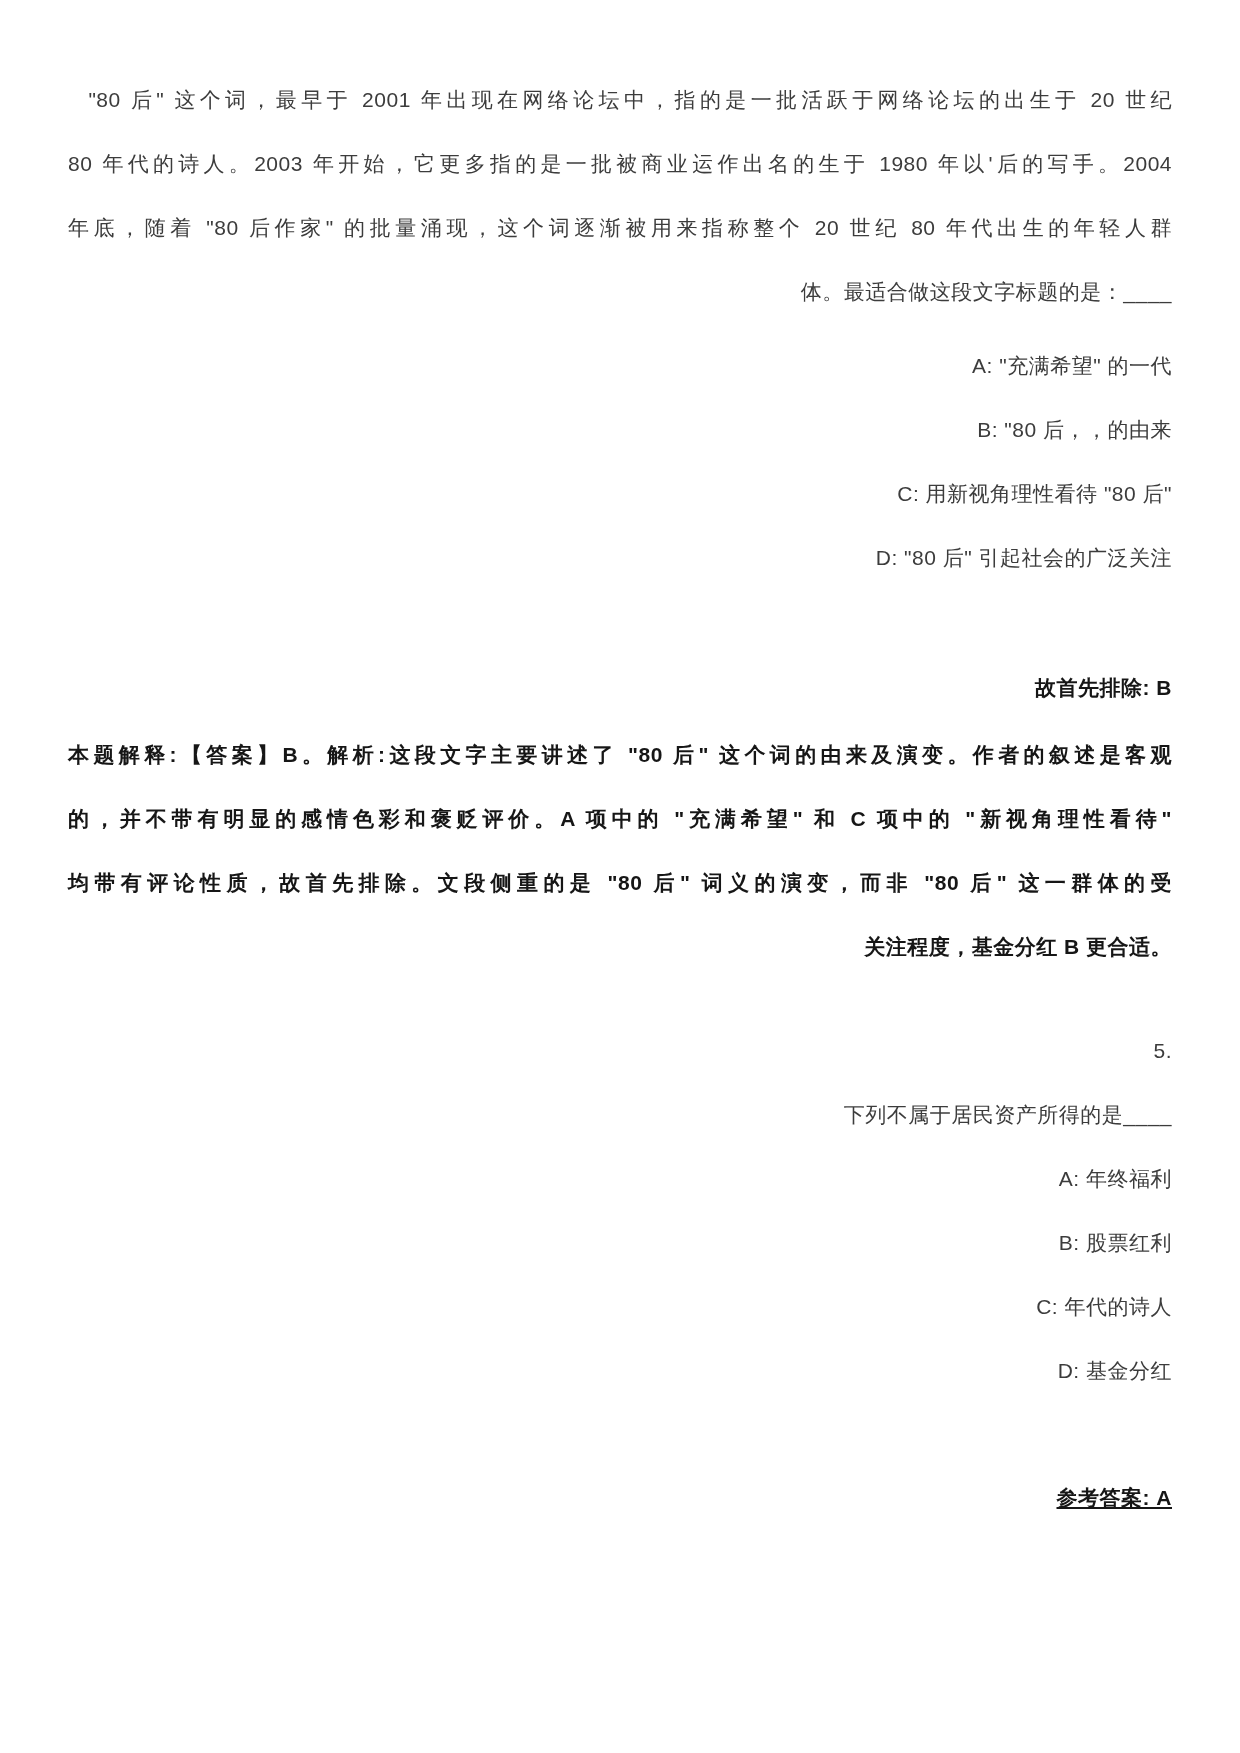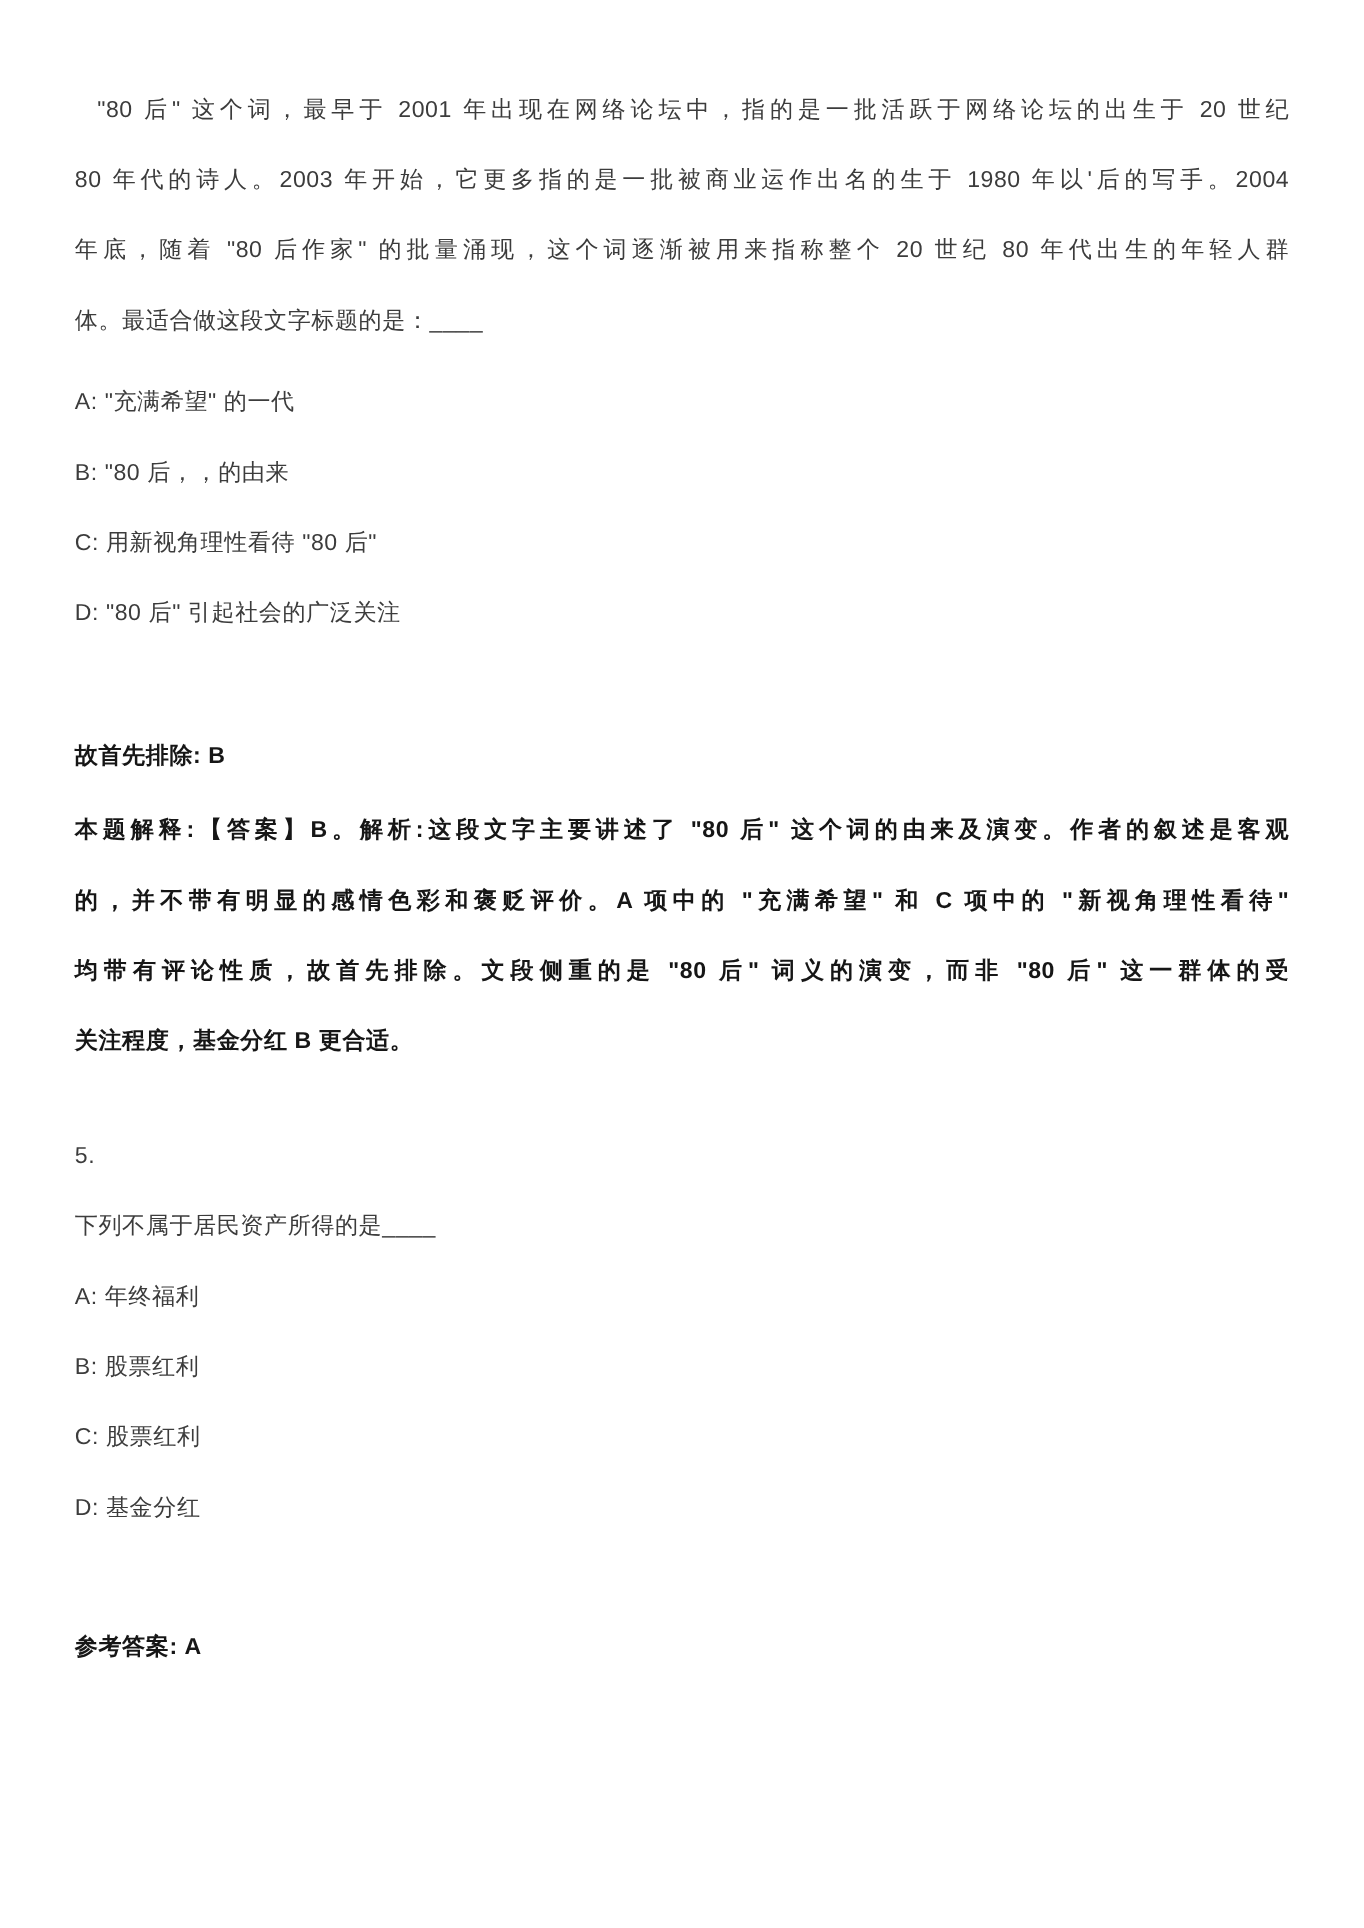--- a/index.html
+++ b/index.html
@@ -16,36 +16,37 @@
     background: #ffffff;
     font-family: "Liberation Sans", sans-serif;
     overflow: hidden;
   }
   .line {
     font-size: 21px;
     line-height: 64px;
     color: #3c3c3c;
     letter-spacing: 0.5px;
     white-space: normal;
+    text-align: right;
   }
   
   .jline {
     text-align: justify;
     text-align-last: justify;
   }
   .bold {
     font-weight: bold;
     color: #161616;
   }
   .options-q4 { margin-top: 10px; }
   .answer-q4  { margin-top: 66px; }
   .expl-block { margin-top: 3px; }
   .category   { margin-top: 37px; }
   .q5-block   { margin-top: 40px; }
-  .answer-q5  { margin-top: 63px; }
+  .answer-q5  { margin-top: 63px; text-decoration: underline; }
 </style>
 </head>
 <body>
 
 <div class="page">
 
   <section>
     <div>
       <div class="line jline">&nbsp;&nbsp;"80 后" 这个词，最早于 2001 年出现在网络论坛中，指的是一批活跃于网络论坛的出生于 20 世纪</div>
       <div class="line jline">80 年代的诗人。2003 年开始，它更多指的是一批被商业运作出名的生于 1980 年以'后的写手。2004</div>
@@ -70,19 +71,19 @@
     </div>
 
   </section>
 
   <section class="q5-block">
     <div class="line">5.</div>
     <div class="line">下列不属于居民资产所得的是____</div>
     <div>
       <div class="line">A: 年终福利</div>
       <div class="line">B: 股票红利</div>
-      <div class="line">C: 股票红利</div>
+      <div class="line">C: 年代的诗人</div>
       <div class="line">D: 基金分红</div>
     </div>
     <div class="line bold answer-q5">参考答案: A</div>
   </section>
 
 </div>
 
 </body></html>

